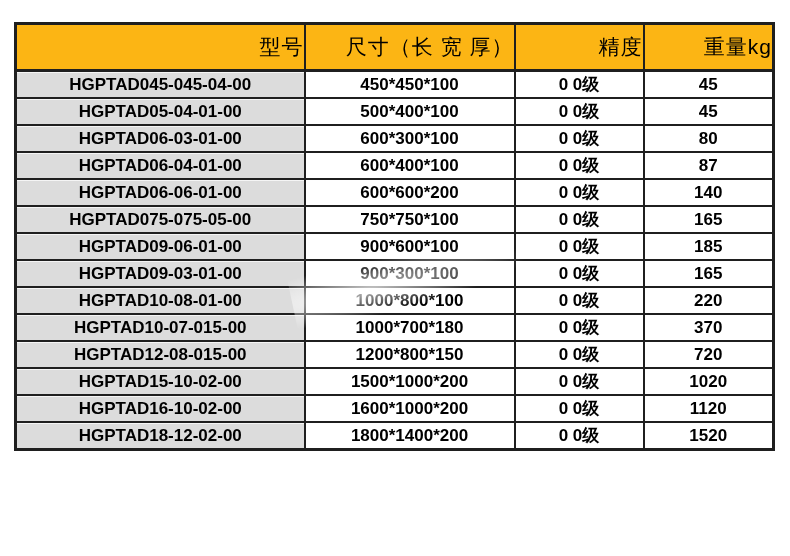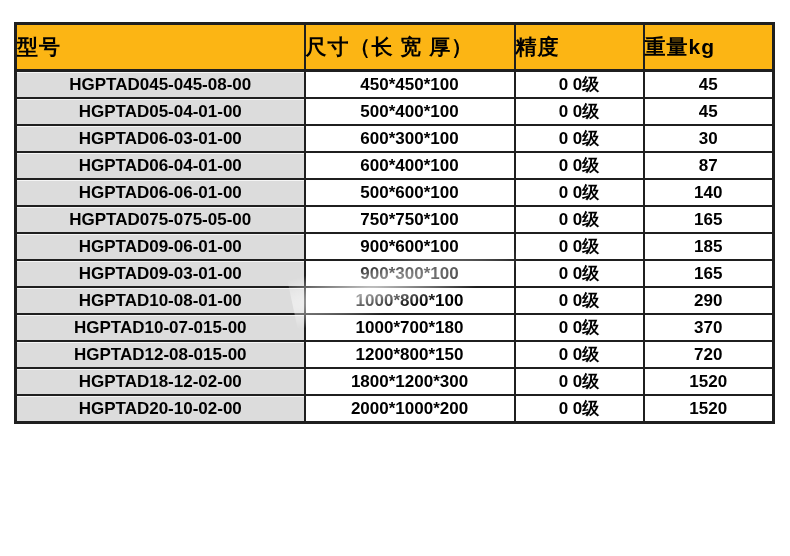--- a/index.html
+++ b/index.html
@@ -21,23 +21,23 @@
     top: 22px;
     width: 758px;
     border-collapse: collapse;
     table-layout: fixed;
     border: 3px solid var(--border, #1F1F1F);
   }
   table.spec th {
     background: var(--header-bg, #FCB514);
     color: var(--header-text, #000000);
     font-size: 21px;
-    font-weight: bold;
+    font-weight: normal;
     height: 44px;
-    text-align: left;
+    text-align: right;
     vertical-align: middle;
     border: 2px solid var(--border, #1F1F1F);
     border-bottom-width: 3px;
     padding: 0;
     letter-spacing: 1px;
   }
   table.spec td {
     background: var(--cell-bg, #FFFFFF);
     color: var(--text, #000000);
     font-size: 17px;
@@ -78,46 +78,46 @@
     <thead>
       <tr>
         <th>型号</th>
         <th>尺寸（长 宽 厚）</th>
         <th>精度</th>
         <th>重量kg</th>
       </tr>
     </thead>
     <tbody id="table-body">
         <tr>
-          <td class="model">HGPTAD045-045-08-00</td>
+          <td class="model">HGPTAD045-045-04-00</td>
           <td>450*450*100</td>
           <td>0 0级</td>
           <td>45</td>
         </tr>
         <tr>
           <td class="model">HGPTAD05-04-01-00</td>
           <td>500*400*100</td>
           <td>0 0级</td>
           <td>45</td>
         </tr>
         <tr>
           <td class="model">HGPTAD06-03-01-00</td>
           <td>600*300*100</td>
           <td>0 0级</td>
-          <td>30</td>
+          <td>80</td>
         </tr>
         <tr>
           <td class="model">HGPTAD06-04-01-00</td>
           <td>600*400*100</td>
           <td>0 0级</td>
           <td>87</td>
         </tr>
         <tr>
           <td class="model">HGPTAD06-06-01-00</td>
-          <td>500*600*100</td>
+          <td>600*600*200</td>
           <td>0 0级</td>
           <td>140</td>
         </tr>
         <tr>
           <td class="model">HGPTAD075-075-05-00</td>
           <td>750*750*100</td>
           <td>0 0级</td>
           <td>165</td>
         </tr>
         <tr>
@@ -129,42 +129,48 @@
         <tr>
           <td class="model">HGPTAD09-03-01-00</td>
           <td>900*300*100</td>
           <td>0 0级</td>
           <td>165</td>
         </tr>
         <tr>
           <td class="model">HGPTAD10-08-01-00</td>
           <td>1000*800*100</td>
           <td>0 0级</td>
-          <td>290</td>
+          <td>220</td>
         </tr>
         <tr>
           <td class="model">HGPTAD10-07-015-00</td>
           <td>1000*700*180</td>
           <td>0 0级</td>
           <td>370</td>
         </tr>
         <tr>
           <td class="model">HGPTAD12-08-015-00</td>
           <td>1200*800*150</td>
           <td>0 0级</td>
           <td>720</td>
         </tr>
         <tr>
-          <td class="model">HGPTAD18-12-02-00</td>
-          <td>1800*1200*300</td>
+          <td class="model">HGPTAD15-10-02-00</td>
+          <td>1500*1000*200</td>
           <td>0 0级</td>
-          <td>1520</td>
+          <td>1020</td>
         </tr>
         <tr>
-          <td class="model">HGPTAD20-10-02-00</td>
-          <td>2000*1000*200</td>
+          <td class="model">HGPTAD16-10-02-00</td>
+          <td>1600*1000*200</td>
+          <td>0 0级</td>
+          <td>1120</td>
+        </tr>
+        <tr>
+          <td class="model">HGPTAD18-12-02-00</td>
+          <td>1800*1400*200</td>
           <td>0 0级</td>
           <td>1520</td>
         </tr>
       </tbody>
   </table>
   <div class="watermark"></div>
 </div>
 
 </body></html>

